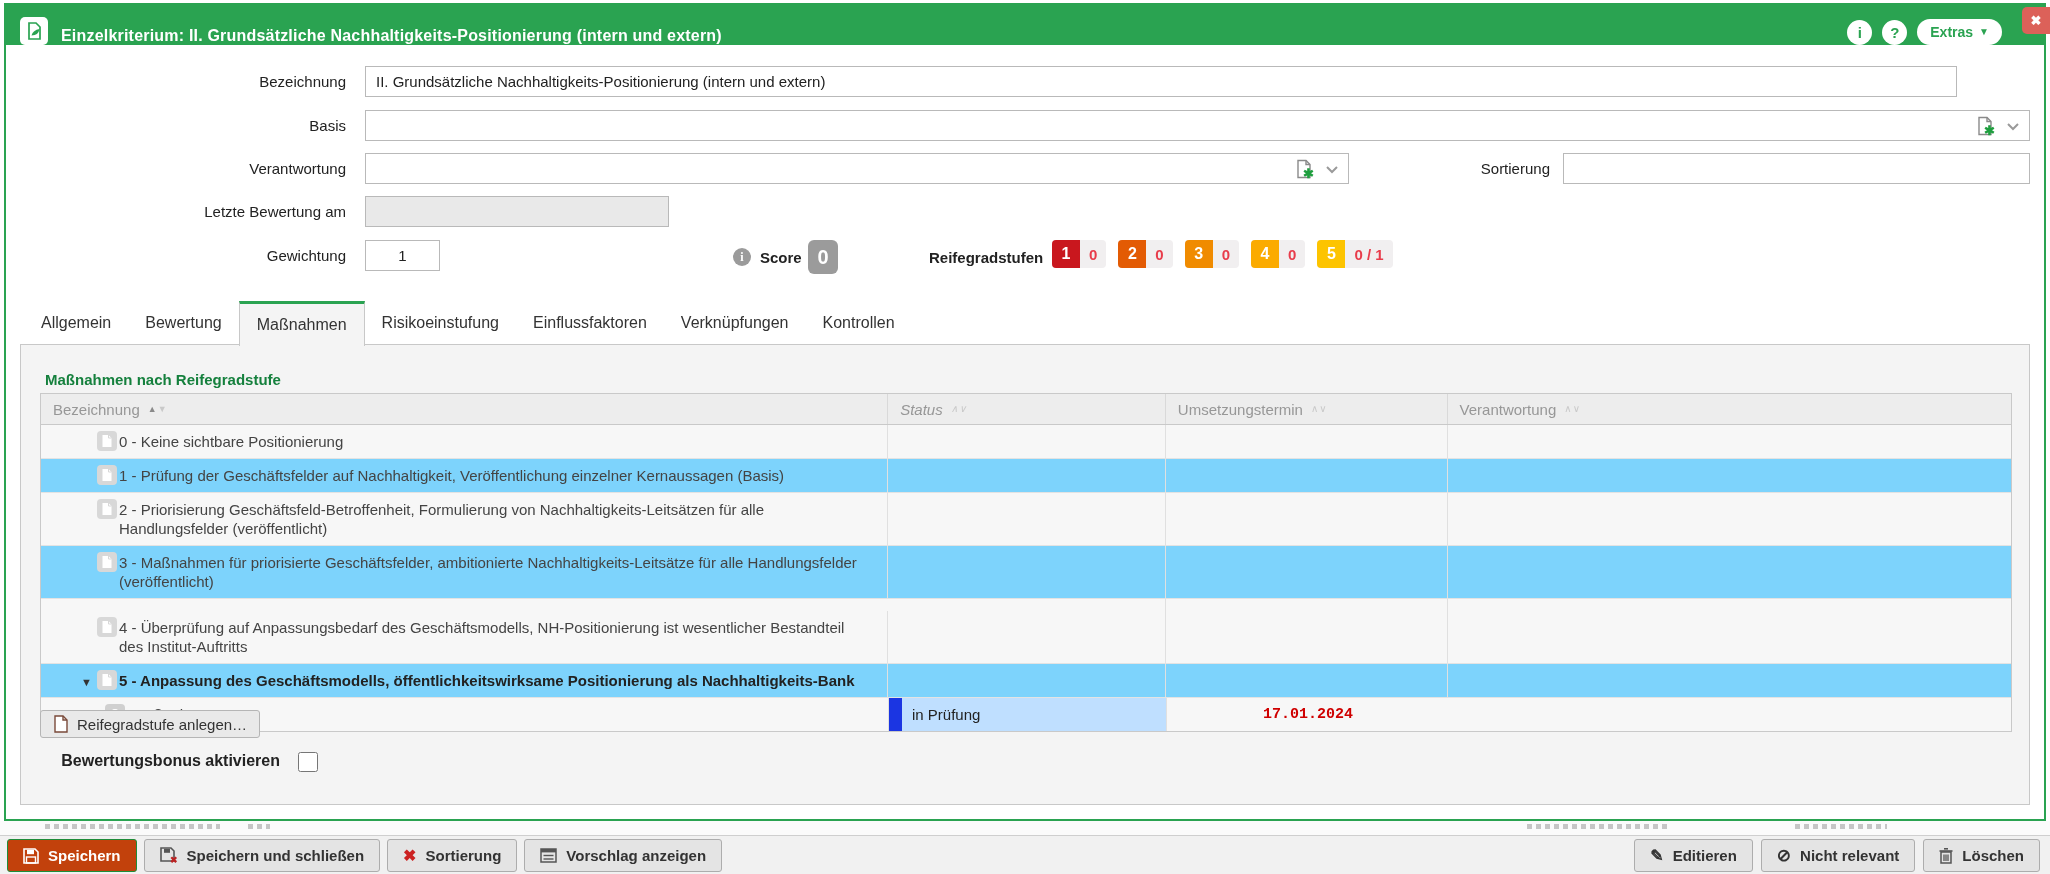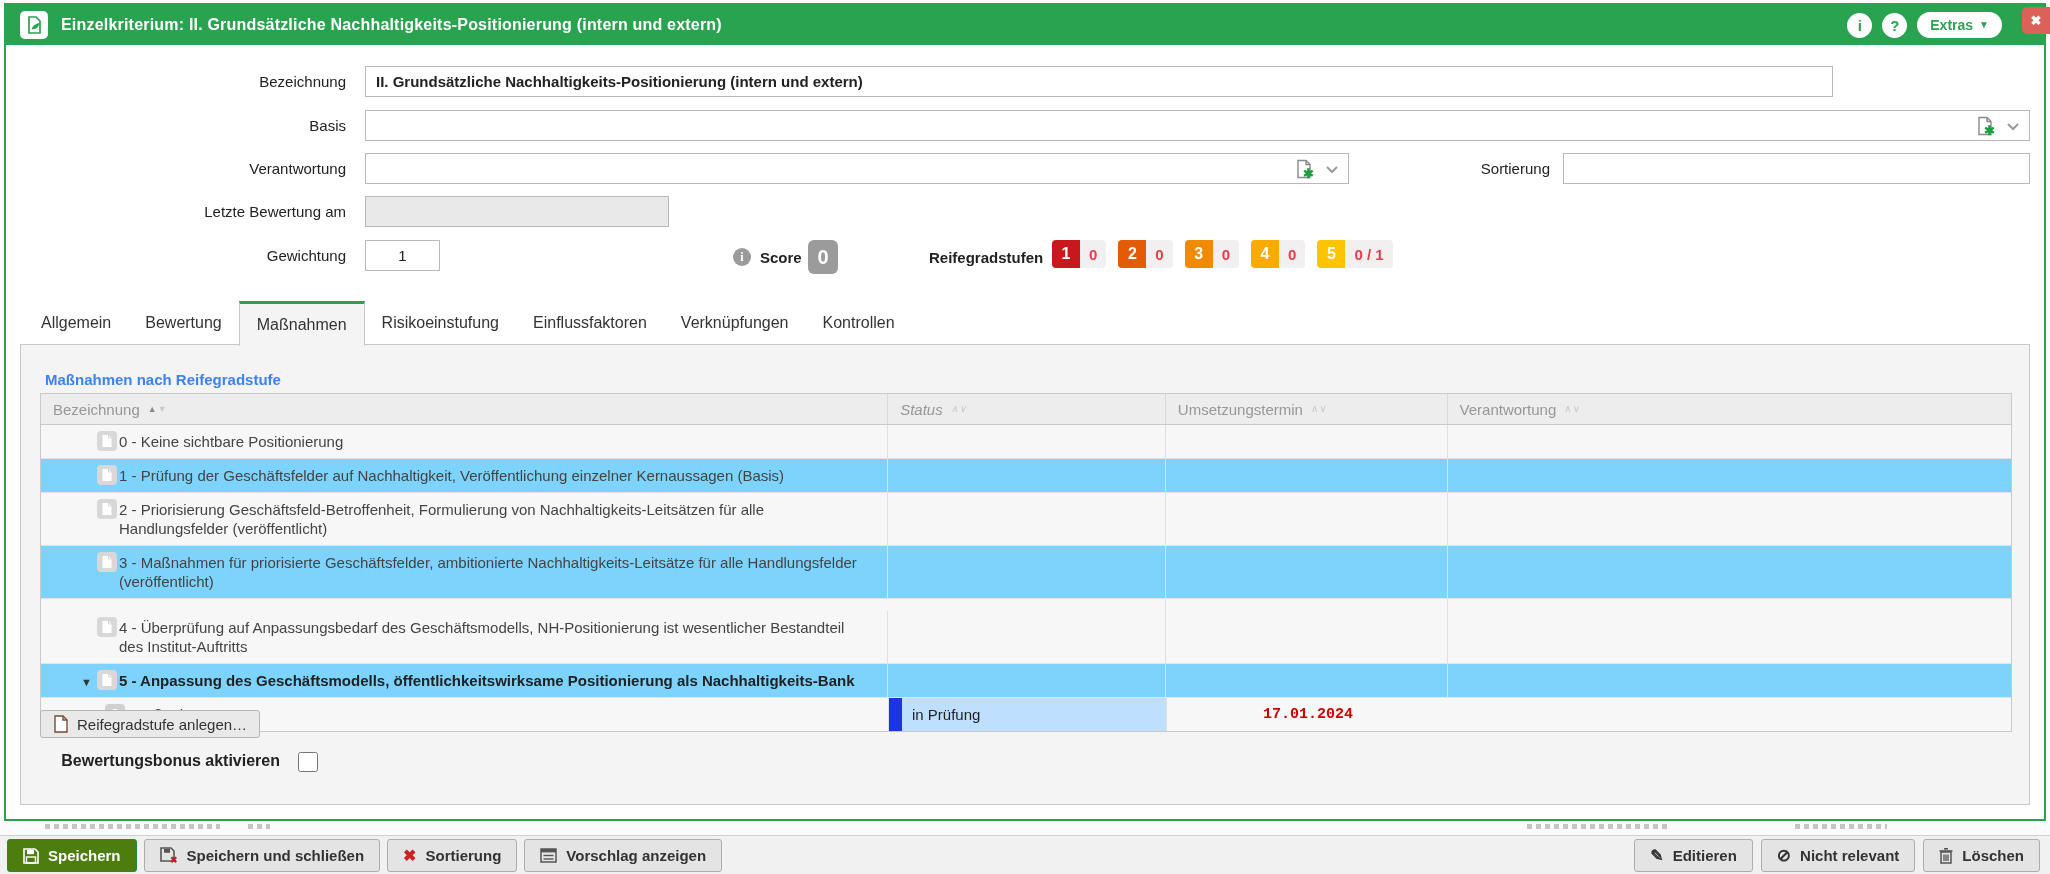--- a/index.html
+++ b/index.html
@@ -2,21 +2,21 @@
 <html><head>
 <meta charset="utf-8">
 <style>
   html,body{margin:0;padding:0;}
   body{font-family:"Liberation Sans",sans-serif;background:#dfe3e6;}
   .screen{position:relative;width:2050px;height:874px;background:#ffffff;overflow:hidden;}
 
   
   .window{position:absolute;left:4px;top:3px;width:2042px;height:818px;box-sizing:border-box;
           border:2px solid #2aa351;background:#fff;}
-  .titlebar{height:40px;background:#2aa351;display:flex;align-items:center;padding:0 14px;gap:13px;}
+  .titlebar{height:40px;background:#2aa351;display:flex;align-items:flex-end;padding:0 14px;gap:13px;}
   .app-badge{width:28px;height:28px;background:#fff;border-radius:5px;display:flex;align-items:center;justify-content:center;flex:0 0 auto;}
   .win-title{color:#fff;font-weight:700;font-size:16px;letter-spacing:.2px;white-space:nowrap;}
   .tb-right{margin-left:auto;display:flex;align-items:center;gap:10px;margin-right:28px;}
   .circle-btn{width:25px;height:25px;border-radius:50%;background:#fff;color:#2aa351;font-weight:700;
               font-size:15px;display:flex;align-items:center;justify-content:center;cursor:pointer;}
   .extras-btn{height:26px;border-radius:13px;background:#fff;color:#2aa351;font-weight:700;font-size:14px;
               display:flex;align-items:center;gap:6px;padding:0 13px;cursor:pointer;}
   .extras-caret{font-size:10px;line-height:1;}
   .close-btn{position:absolute;right:0;top:7px;width:28px;height:27px;background:#dc6159;color:#fff;
              border-radius:5px 0 0 5px;display:flex;align-items:center;justify-content:center;
@@ -44,21 +44,21 @@
 
   
   .tabs{position:absolute;left:24px;top:301px;display:flex;align-items:flex-end;height:44px;z-index:3;}
   .tab{padding:0 17px;height:44px;display:flex;align-items:center;font-size:16px;color:#333;cursor:pointer;white-space:nowrap;}
   .tab.active{background:#f4f4f4;border:1px solid #c8c8c8;border-bottom:none;border-top:3px solid #2aa351;
               height:45px;margin-bottom:-1px;box-sizing:border-box;}
 
   
   .panel{position:absolute;left:20px;top:344px;width:2010px;height:461px;box-sizing:border-box;
          background:#f4f4f4;border:1px solid #c8c8c8;z-index:1;}
-  .section-title{position:absolute;left:45px;top:371px;font-size:15px;font-weight:700;color:#3b82f6;z-index:2;}
+  .section-title{position:absolute;left:45px;top:371px;font-size:15px;font-weight:700;color:#15803d;z-index:2;}
 
   
   .mtable{position:absolute;left:40px;top:393px;width:1972px;box-sizing:border-box;border:1px solid #c9c9c9;background:#fff;z-index:2;font-size:15px;}
   .thead{display:flex;background:#ededed;border-bottom:1px solid #c9c9c9;height:30px;}
   .th{box-sizing:border-box;display:flex;align-items:center;gap:8px;padding:0 12px;color:#979797;border-right:1px solid #d9d9d9;cursor:pointer;}
   .th:last-child{border-right:none;}
   .sortmark{font-size:9px;letter-spacing:1px;line-height:1;}
   .trow{display:flex;border-bottom:1px solid #e3e3e3;}
   .trow:last-child{border-bottom:none;}
   .td{box-sizing:border-box;border-right:1px solid #e0e0e0;position:relative;}
@@ -89,21 +89,21 @@
   .strip{position:absolute;left:0;top:821px;width:2050px;height:14px;background:#fbfbfb;overflow:hidden;}
   .frag{position:absolute;top:3px;height:5px;opacity:.55;
         background:repeating-linear-gradient(90deg,#9a9a9a 0 5px,transparent 5px 9px);}
 
   
   .footer{position:absolute;left:0;top:835px;width:2050px;height:39px;background:#f1f1f1;border-top:1px solid #cfcfcf;box-sizing:border-box;}
   .footer-left{position:absolute;left:7px;top:3px;display:flex;gap:7px;}
   .footer-right{position:absolute;right:10px;top:3px;display:flex;gap:8px;}
   .btn{height:33px;display:inline-flex;align-items:center;gap:9px;background:#e4e4e4;border:1px solid #adadad;
        border-radius:3px;padding:0 15px;font-family:inherit;font-size:15px;font-weight:600;color:#333;cursor:pointer;white-space:nowrap;}
-  .btn.primary{background:#4d7c0f;border-color:#1f8c39;color:#fff;}
+  .btn.primary{background:#c2410c;border-color:#1f8c39;color:#fff;}
   .btn .ic{display:inline-flex;align-items:center;font-size:16px;line-height:1;}
   .ic-red{color:#c22;font-weight:700;}
   svg{display:block;}
 </style>
 </head>
 <body>
 
 <div class="screen">
 
   <div class="window">
@@ -127,21 +127,21 @@
   </div>
   <div class="close-btn">✖</div>
 
   <div class="flabel" style="left:96px;top:73px;">Bezeichnung</div>
   <div class="flabel" style="left:96px;top:117px;">Basis</div>
   <div class="flabel" style="left:96px;top:160px;">Verantwortung</div>
   <div class="flabel" style="left:96px;top:203px;">Letzte Bewertung am</div>
   <div class="flabel" style="left:96px;top:247px;">Gewichtung</div>
   <div class="flabel" style="left:1300px;top:160px;">Sortierung</div>
 
-  <input class="finput" style="left: 365px; top: 66px; width: 1468px; font-weight: 700;" value="II. Grundsätzliche Nachhaltigkeits-Positionierung (intern und extern)">
+  <input class="finput" style="left: 365px; top: 66px; width: 1592px; font-weight: 400;" value="II. Grundsätzliche Nachhaltigkeits-Positionierung (intern und extern)">
 
   <div class="fwrap" style="left:365px;top:110px;width:1665px;">
     <input value="" style="">
     <span class="newdoc">
       <svg width="20" height="20" viewBox="0 0 20 20">
         <path d="M4 1.5 h8 l4 4 v13 h-12 z" fill="#fff" stroke="#8a8a8a" stroke-width="1.4"></path>
         <path d="M12 1.5 v4 h4" fill="none" stroke="#8a8a8a" stroke-width="1.4"></path>
         <text x="9" y="19" font-size="13" font-weight="bold" fill="#1e9e3e">✱</text>
       </svg>
     </span>

